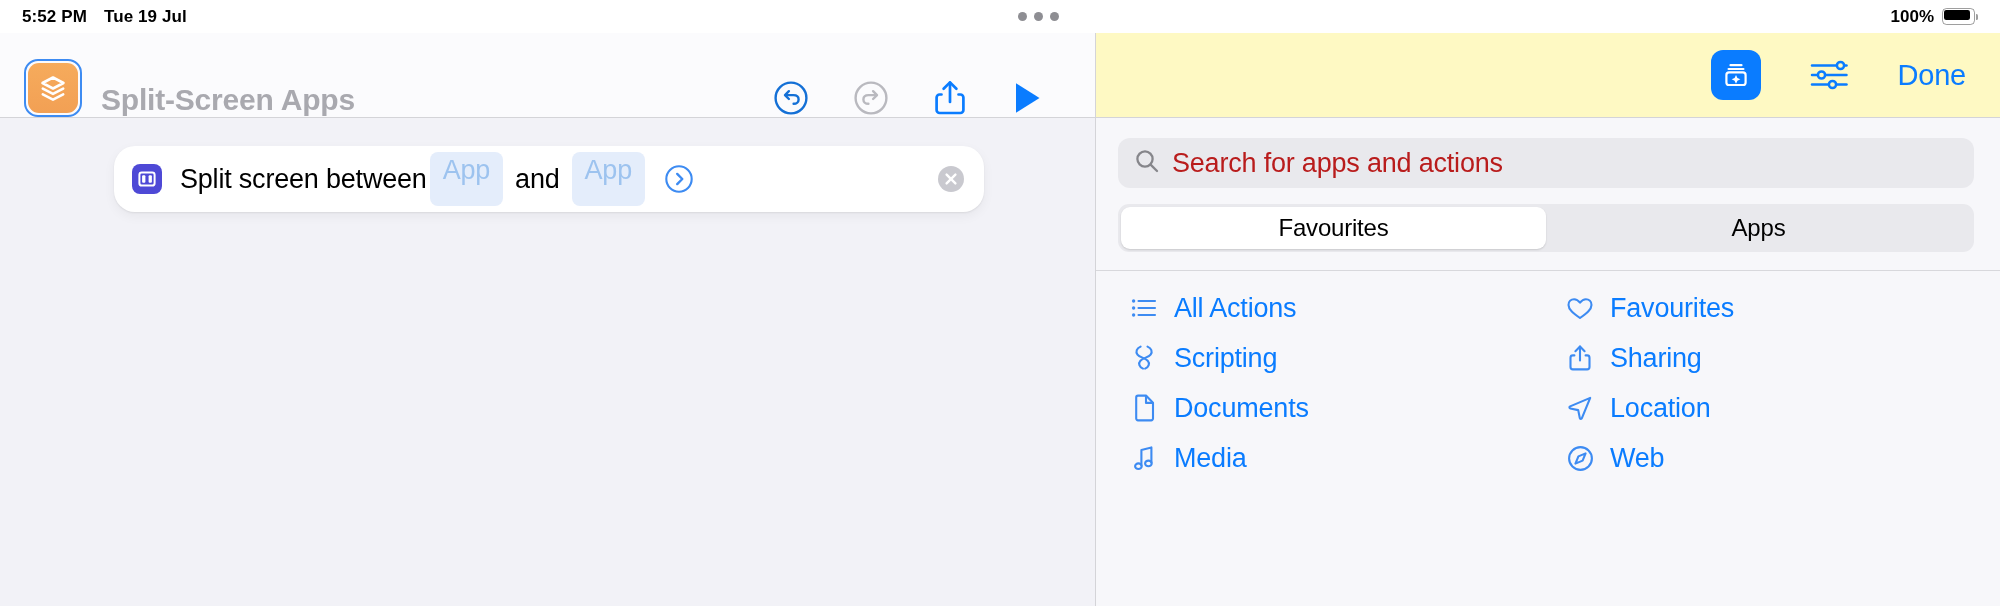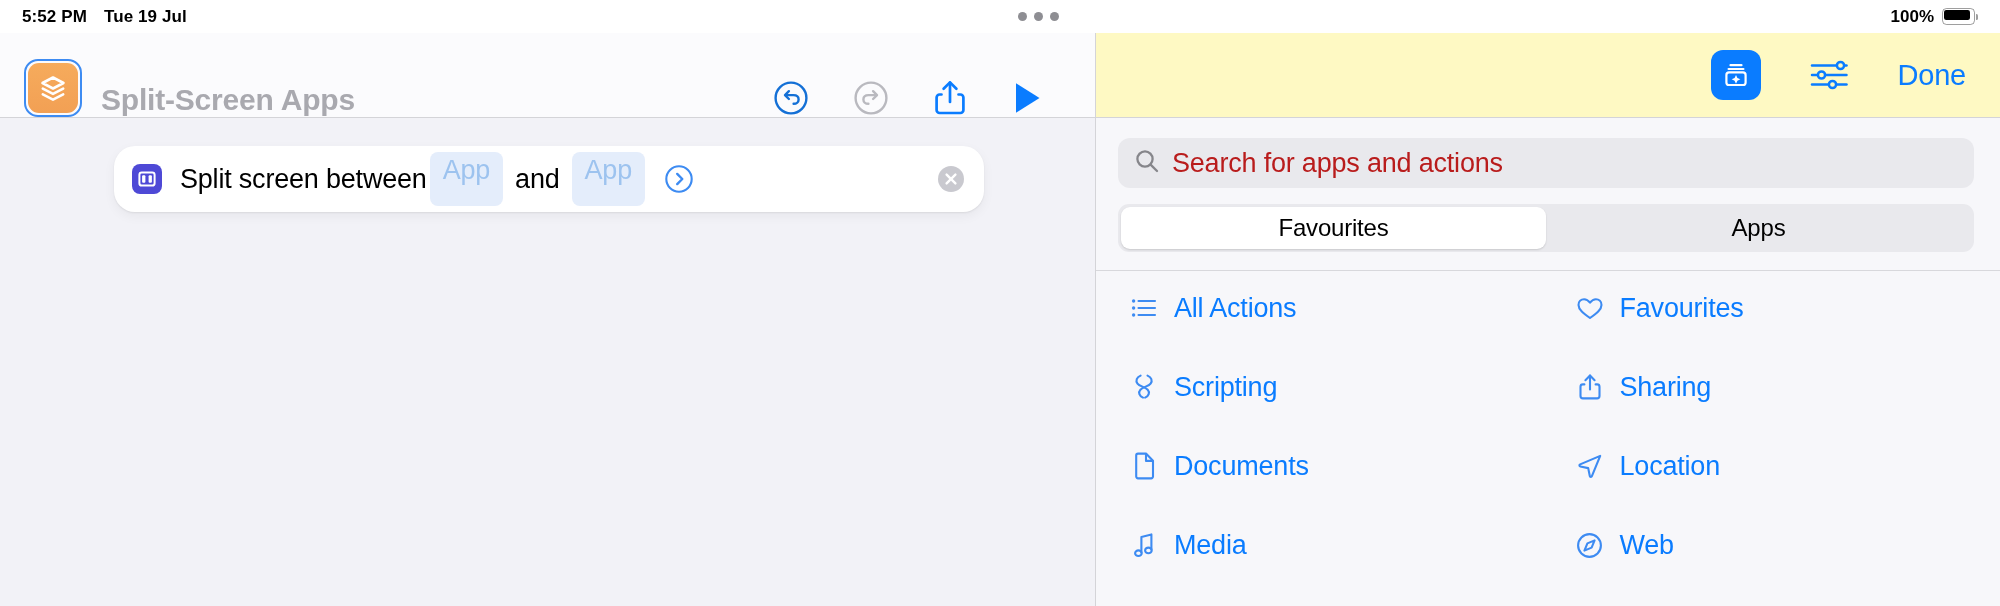--- a/index.html
+++ b/index.html
@@ -114,21 +114,20 @@
     font-size: 24px; color: #000; border-radius: 9px; cursor: pointer;
     letter-spacing: -.2px; border: 0; background: transparent;
     font-family: "Liberation Sans", sans-serif;
   }
   .seg.active { background: #fff; box-shadow: 0 1px 2px rgba(0,0,0,.14); font-weight: 500; }
 
   .cat-divider { height: 1px; background: #d8d8dc; margin: 18px 0 0 0; }
   .cat-grid {
     display: grid; grid-template-columns: 1fr 1fr; column-gap: 10px; row-gap: 0;
     padding: 12px 20px 0 22px;
-    gap: 29px;
   }
   .cat-item {
     display: flex; align-items: center; gap: 16px; height: 50px; cursor: pointer;
     padding-left: 12px;
   }
   .cat-label { font-size: 27px; color: #0a7cff; letter-spacing: -.2px; }
   .cat-ico { width: 28px; display: flex; align-items: center; justify-content: center; flex: 0 0 28px; }
 </style>
 </head>
 <body>

